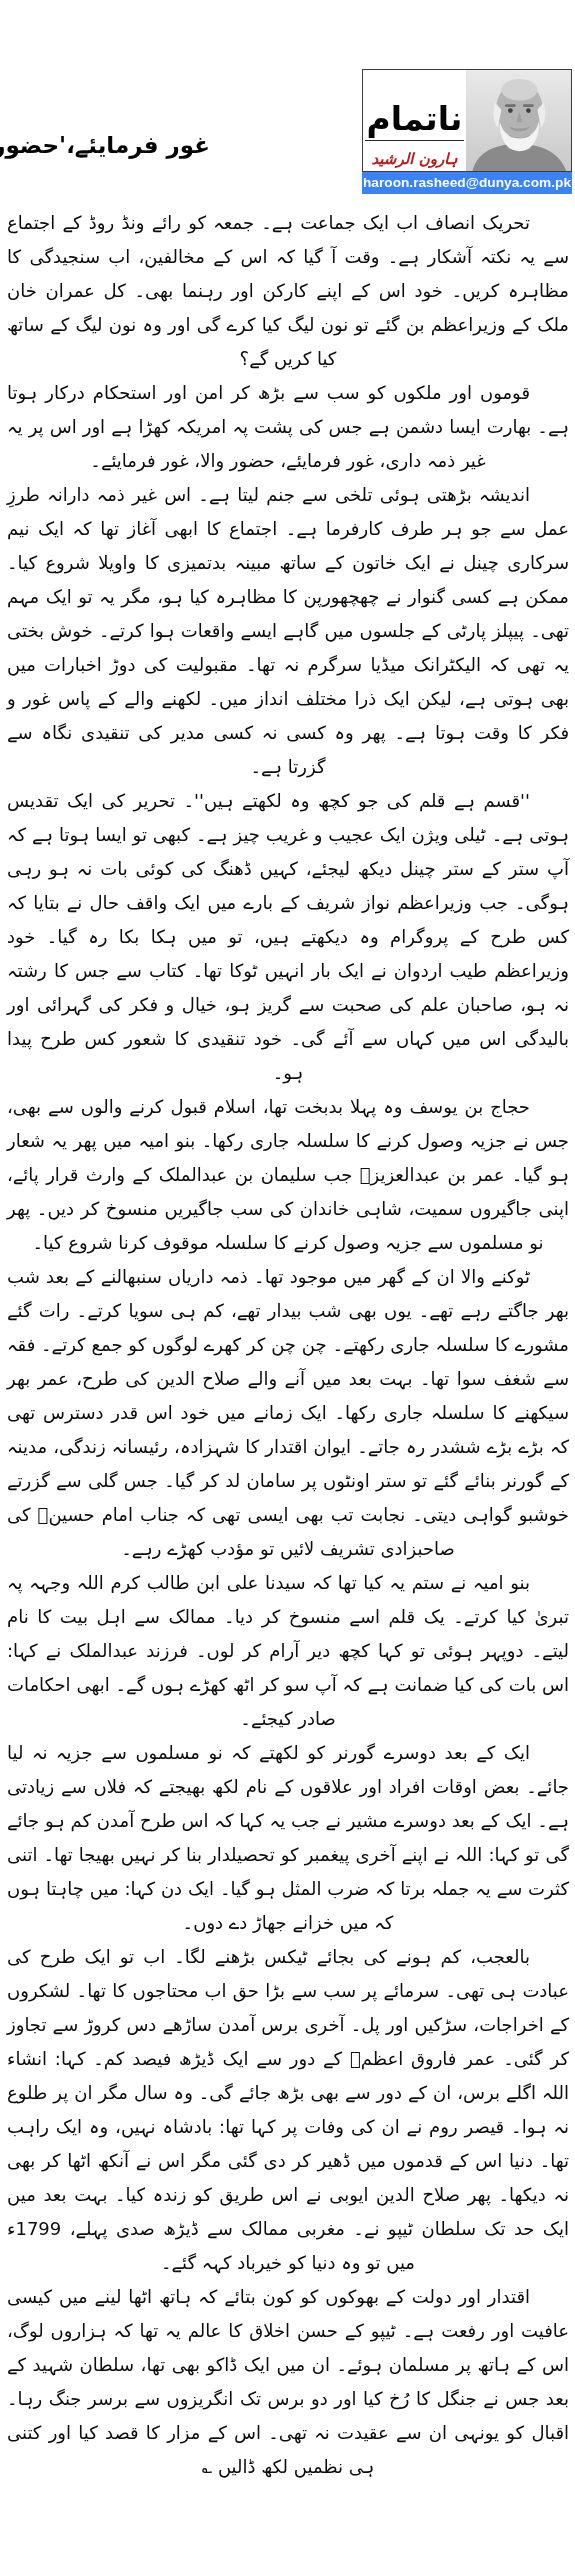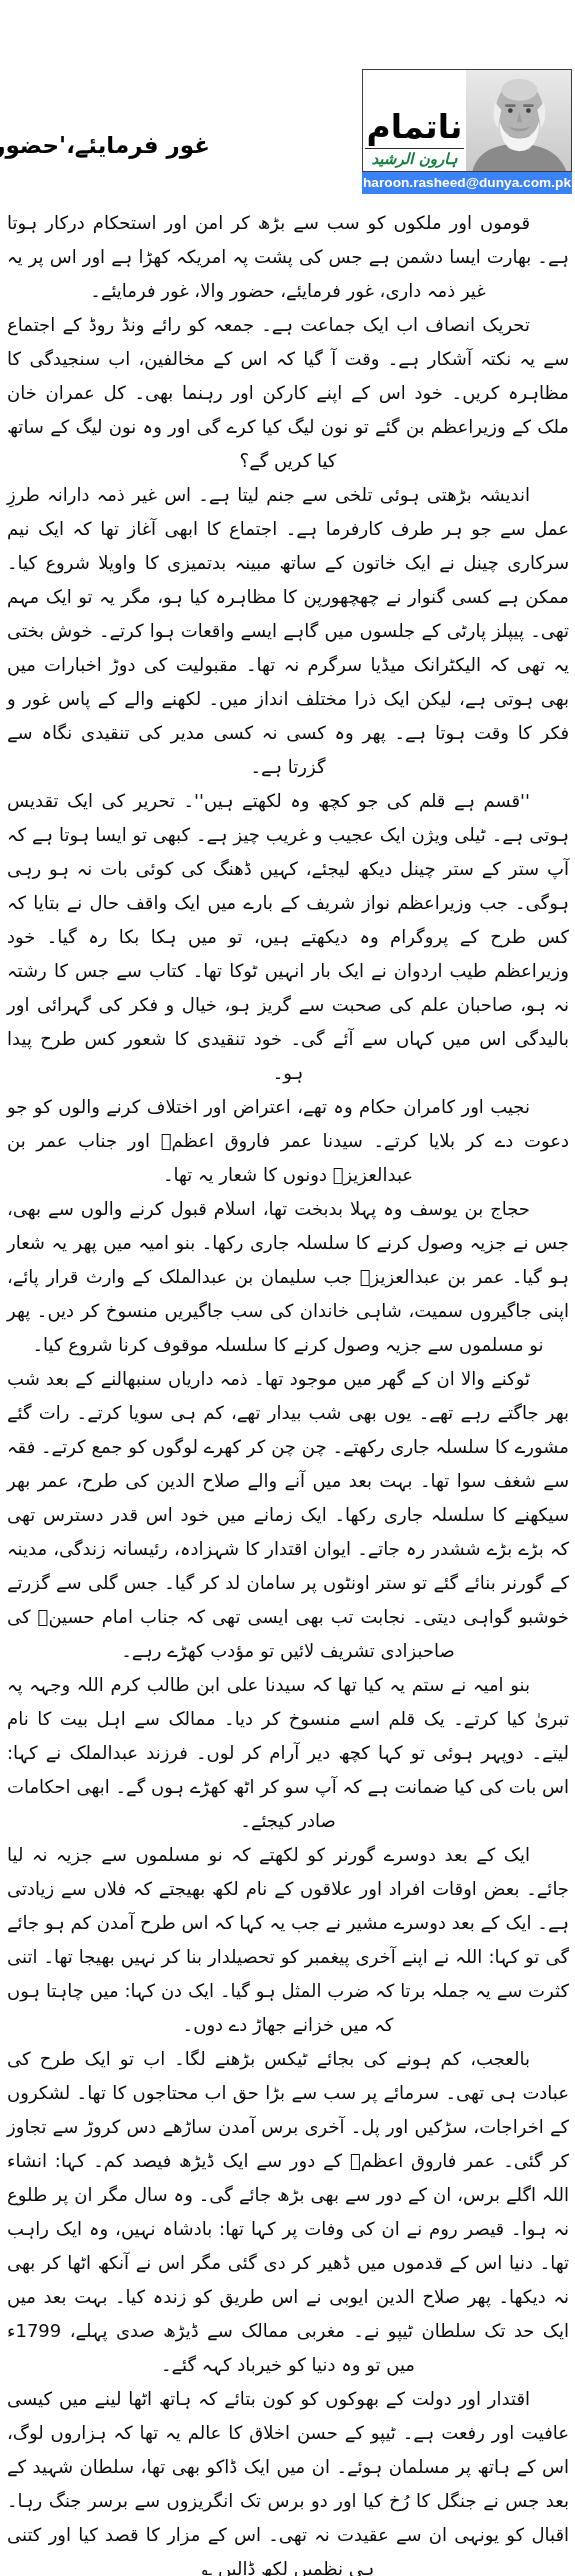--- a/index.html
+++ b/index.html
@@ -50,22 +50,23 @@
     width:100%;
     height:0;
     border-top:1.3px solid #2a2a2a;
     margin:2.7px 0 1.8px 0;
   }
   .author-sign{
     font-size:15px;
     font-weight:bold;
     direction:rtl;
     white-space:nowrap;
-    color:#15803d;
+    color:#b91c1c;
     font-style:italic;
+    margin-top:8px;
   }
   .mast-photo{
     flex:0 0 105px;
     height:100%;
   }
   .email-bar{
     margin-top:0;
     background:#3b82f6;
     color:#ffffff;
     direction:ltr;
@@ -152,25 +153,24 @@
 
         <path d="M60,46 L57,58 L63,58 Z" fill="#9e9e9e"></path>
       </svg>
     </div>
     <div class="email-bar">haroon.rasheed@dunya.com.pk</div>
   </div>
 
   <div class="headline">غور فرمایئے،'حضور والا!'</div>
 
   <div class="article">
+      <div class="para">تحریک انصاف اب ایک جماعت ہے۔ جمعہ کو رائے ونڈ روڈ کے اجتماع سے یہ نکتہ آشکار ہے۔ وقت آ گیا کہ اس کے مخالفین، اب سنجیدگی کا مظاہرہ کریں۔ خود اس کے اپنے کارکن اور رہنما بھی۔ کل عمران خان ملک کے وزیراعظم بن گئے تو نون لیگ کیا کرے گی اور وہ نون لیگ کے ساتھ کیا کریں گے؟</div>
       <div class="para">قوموں اور ملکوں کو سب سے بڑھ کر امن اور استحکام درکار ہوتا ہے۔ بھارت ایسا دشمن ہے جس کی پشت پہ امریکہ کھڑا ہے اور اس پر یہ غیر ذمہ داری، غور فرمایئے، حضور والا، غور فرمایئے۔</div>
-      <div class="para">تحریک انصاف اب ایک جماعت ہے۔ جمعہ کو رائے ونڈ روڈ کے اجتماع سے یہ نکتہ آشکار ہے۔ وقت آ گیا کہ اس کے مخالفین، اب سنجیدگی کا مظاہرہ کریں۔ خود اس کے اپنے کارکن اور رہنما بھی۔ کل عمران خان ملک کے وزیراعظم بن گئے تو نون لیگ کیا کرے گی اور وہ نون لیگ کے ساتھ کیا کریں گے؟</div>
       <div class="para">اندیشہ بڑھتی ہوئی تلخی سے جنم لیتا ہے۔ اس غیر ذمہ دارانہ طرزِ عمل سے جو ہر طرف کارفرما ہے۔ اجتماع کا ابھی آغاز تھا کہ ایک نیم سرکاری چینل نے ایک خاتون کے ساتھ مبینہ بدتمیزی کا واویلا شروع کیا۔ ممکن ہے کسی گنوار نے چھچھورپن کا مظاہرہ کیا ہو، مگر یہ تو ایک مہم تھی۔ پیپلز پارٹی کے جلسوں میں گاہے ایسے واقعات ہوا کرتے۔ خوش بختی یہ تھی کہ الیکٹرانک میڈیا سرگرم نہ تھا۔ مقبولیت کی دوڑ اخبارات میں بھی ہوتی ہے، لیکن ایک ذرا مختلف انداز میں۔ لکھنے والے کے پاس غور و فکر کا وقت ہوتا ہے۔ پھر وہ کسی نہ کسی مدیر کی تنقیدی نگاہ سے گزرتا ہے۔</div>
       <div class="para">''قسم ہے قلم کی جو کچھ وہ لکھتے ہیں''۔ تحریر کی ایک تقدیس ہوتی ہے۔ ٹیلی ویژن ایک عجیب و غریب چیز ہے۔ کبھی تو ایسا ہوتا ہے کہ آپ ستر کے ستر چینل دیکھ لیجئے، کہیں ڈھنگ کی کوئی بات نہ ہو رہی ہوگی۔ جب وزیراعظم نواز شریف کے بارے میں ایک واقف حال نے بتایا کہ کس طرح کے پروگرام وہ دیکھتے ہیں، تو میں ہکا بکا رہ گیا۔ خود وزیراعظم طیب اردوان نے ایک بار انہیں ٹوکا تھا۔ کتاب سے جس کا رشتہ نہ ہو، صاحبان علم کی صحبت سے گریز ہو، خیال و فکر کی گہرائی اور بالیدگی اس میں کہاں سے آئے گی۔ خود تنقیدی کا شعور کس طرح پیدا ہو۔</div>
-      <div class="para">نجیب اور کامران حکام وہ تھے، اعتراض اور اختلاف کرنے والوں کو جو دعوت دے کر بلایا کرتے۔ سیدنا عمر فاروق اعظمؓ اور جناب عمر بن عبدالعزیزؒ دونوں کا شعار یہ تھا۔</div>
       <div class="para">حجاج بن یوسف وہ پہلا بدبخت تھا، اسلام قبول کرنے والوں سے بھی، جس نے جزیہ وصول کرنے کا سلسلہ جاری رکھا۔ بنو امیہ میں پھر یہ شعار ہو گیا۔ عمر بن عبدالعزیزؒ جب سلیمان بن عبدالملک کے وارث قرار پائے، اپنی جاگیروں سمیت، شاہی خاندان کی سب جاگیریں منسوخ کر دیں۔ پھر نو مسلموں سے جزیہ وصول کرنے کا سلسلہ موقوف کرنا شروع کیا۔</div>
       <div class="para">ٹوکنے والا ان کے گھر میں موجود تھا۔ ذمہ داریاں سنبھالنے کے بعد شب بھر جاگتے رہے تھے۔ یوں بھی شب بیدار تھے، کم ہی سویا کرتے۔ رات گئے مشورے کا سلسلہ جاری رکھتے۔ چن چن کر کھرے لوگوں کو جمع کرتے۔ فقہ سے شغف سوا تھا۔ بہت بعد میں آنے والے صلاح الدین کی طرح، عمر بھر سیکھنے کا سلسلہ جاری رکھا۔ ایک زمانے میں خود اس قدر دسترس تھی کہ بڑے بڑے ششدر رہ جاتے۔ ایوان اقتدار کا شہزادہ، رئیسانہ زندگی، مدینہ کے گورنر بنائے گئے تو ستر اونٹوں پر سامان لد کر گیا۔ جس گلی سے گزرتے خوشبو گواہی دیتی۔ نجابت تب بھی ایسی تھی کہ جناب امام حسینؓ کی صاحبزادی تشریف لائیں تو مؤدب کھڑے رہے۔</div>
       <div class="para">بنو امیہ نے ستم یہ کیا تھا کہ سیدنا علی ابن طالب کرم اللہ وجہہ پہ تبریٰ کیا کرتے۔ یک قلم اسے منسوخ کر دیا۔ ممالک سے اہل بیت کا نام لیتے۔ دوپہر ہوئی تو کہا کچھ دیر آرام کر لوں۔ فرزند عبدالملک نے کہا: اس بات کی کیا ضمانت ہے کہ آپ سو کر اٹھ کھڑے ہوں گے۔ ابھی احکامات صادر کیجئے۔</div>
       <div class="para">ایک کے بعد دوسرے گورنر کو لکھتے کہ نو مسلموں سے جزیہ نہ لیا جائے۔ بعض اوقات افراد اور علاقوں کے نام لکھ بھیجتے کہ فلاں سے زیادتی ہے۔ ایک کے بعد دوسرے مشیر نے جب یہ کہا کہ اس طرح آمدن کم ہو جائے گی تو کہا: اللہ نے اپنے آخری پیغمبر کو تحصیلدار بنا کر نہیں بھیجا تھا۔ اتنی کثرت سے یہ جملہ برتا کہ ضرب المثل ہو گیا۔ ایک دن کہا: میں چاہتا ہوں کہ میں خزانے جھاڑ دے دوں۔</div>
       <div class="para">بالعجب، کم ہونے کی بجائے ٹیکس بڑھنے لگا۔ اب تو ایک طرح کی عبادت ہی تھی۔ سرمائے پر سب سے بڑا حق اب محتاجوں کا تھا۔ لشکروں کے اخراجات، سڑکیں اور پل۔ آخری برس آمدن ساڑھے دس کروڑ سے تجاوز کر گئی۔ عمر فاروق اعظمؓ کے دور سے ایک ڈیڑھ فیصد کم۔ کہا: انشاء اللہ اگلے برس، ان کے دور سے بھی بڑھ جائے گی۔ وہ سال مگر ان پر طلوع نہ ہوا۔ قیصر روم نے ان کی وفات پر کہا تھا: بادشاہ نہیں، وہ ایک راہب تھا۔ دنیا اس کے قدموں میں ڈھیر کر دی گئی مگر اس نے آنکھ اٹھا کر بھی نہ دیکھا۔ پھر صلاح الدین ایوبی نے اس طریق کو زندہ کیا۔ بہت بعد میں ایک حد تک سلطان ٹیپو نے۔ مغربی ممالک سے ڈیڑھ صدی پہلے، 1799ء میں تو وہ دنیا کو خیرباد کہہ گئے۔</div>
       <div class="para">اقتدار اور دولت کے بھوکوں کو کون بتائے کہ ہاتھ اٹھا لینے میں کیسی عافیت اور رفعت ہے۔ ٹیپو کے حسن اخلاق کا عالم یہ تھا کہ ہزاروں لوگ، اس کے ہاتھ پر مسلمان ہوئے۔ ان میں ایک ڈاکو بھی تھا، سلطان شہید کے بعد جس نے جنگل کا رُخ کیا اور دو برس تک انگریزوں سے برسر جنگ رہا۔ اقبال کو یونہی ان سے عقیدت نہ تھی۔ اس کے مزار کا قصد کیا اور کتنی ہی نظمیں لکھ ڈالیں ؎</div>
     </div>
 
 </div>
 

